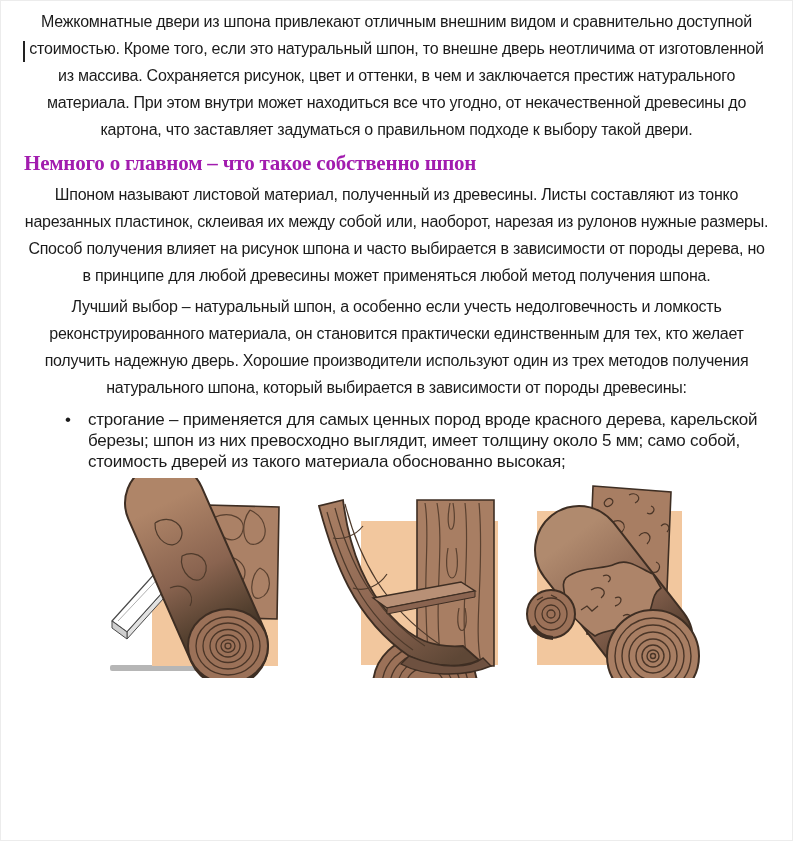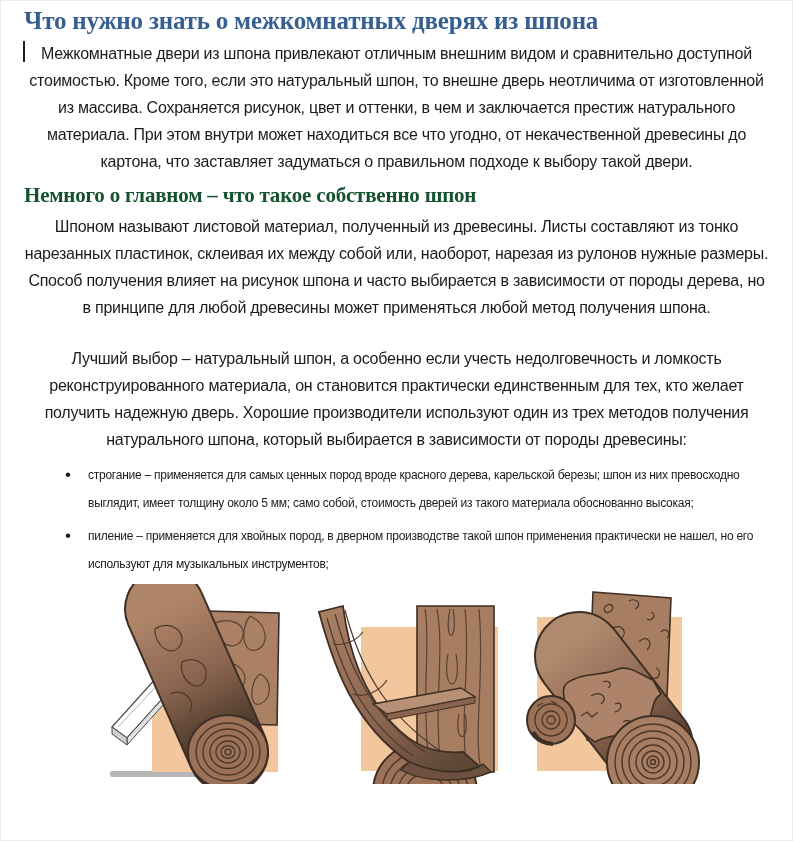--- a/index.html
+++ b/index.html
@@ -23,41 +23,41 @@
     line-height: 26px;
     color: #365F91;
     margin: 0 0 6px 0;
     letter-spacing: -0.2px;
   }
   h2.doc-h2 {
     font-family: "Liberation Serif", serif;
     font-weight: bold;
     font-size: 21px;
     line-height: 24px;
-    color: #14532d;
+    color: #a21caf;
     margin: 0 0 6px 0;
     letter-spacing: -0.2px;
   }
   p.doc-p {
     font-size: 16px;
     line-height: 27px;
     letter-spacing: -0.25px;
     margin: 0 0 8px 0;
     text-align: center;
   }
-  p.doc-p.gap-after { margin-bottom: 24px; }
+  p.doc-p.gap-after { margin-bottom: 4px; }
   ul.doc-list {
     margin: 6px 0 0 0;
     padding: 0 0 0 64px;
     list-style: none;
   }
   ul.doc-list li {
     position: relative;
-    font-size: 12px;
-    line-height: 28px;
+    font-size: 17px;
+    line-height: 21px;
     letter-spacing: -0.25px;
     margin: 0 0 5px 0;
   }
   ul.doc-list li::before {
     content: "\2022";
     position: absolute;
     left: -23px;
     top: 0;
     font-size: 17px;
     color: #1b1b1b;
@@ -77,33 +77,31 @@
   }
   .figure-row svg { display: block; }
 </style>
 </head>
 <body>
 
 <div class="page">
 
   <div class="caret"></div>
 
-  <h1 class="doc-title">Что нужно знать о межкомнатных дверях из шпона</h1>
 
   <p class="doc-p">Межкомнатные двери из шпона привлекают отличным внешним видом и сравнительно доступной стоимостью. Кроме того, если это натуральный шпон, то внешне дверь неотличима от изготовленной из массива. Сохраняется рисунок, цвет и оттенки, в чем и заключается престиж натурального материала. При этом внутри может находиться все что угодно, от некачественной древесины до картона, что заставляет задуматься о правильном подходе к выбору такой двери.</p>
 
   <h2 class="doc-h2">Немного о главном – что такое собственно шпон</h2>
 
   <p class="doc-p gap-after">Шпоном называют листовой материал, полученный из древесины. Листы составляют из тонко нарезанных пластинок, склеивая их между собой или, наоборот, нарезая из рулонов нужные размеры. Способ получения влияет на рисунок шпона и часто выбирается в зависимости от породы дерева, но в принципе для любой древесины может применяться любой метод получения шпона.</p>
 
   <p class="doc-p">Лучший выбор – натуральный шпон, а особенно если учесть недолговечность и ломкость реконструированного материала, он становится практически единственным для тех, кто желает получить надежную дверь. Хорошие производители используют один из трех методов получения натурального шпона, который выбирается в зависимости от породы древесины:</p>
 
   <ul class="doc-list">
     <li>строгание – применяется для самых ценных пород вроде красного дерева, карельской березы; шпон из них превосходно выглядит, имеет толщину около 5 мм; само собой, стоимость дверей из такого материала обоснованно высокая;</li>
-    <li>пиление – применяется для хвойных пород, в дверном производстве такой шпон применения практически не нашел, но его используют для музыкальных инструментов;</li>
   </ul>
 
   <div class="figure-row">
 
     <svg width="195" height="200" viewBox="0 0 195 200" xmlns="http://www.w3.org/2000/svg">
       <defs>
         <linearGradient id="logG1" gradientUnits="userSpaceOnUse" x1="55" y1="25" x2="130" y2="175">
           <stop offset="0" stop-color="#AF8568"></stop>
           <stop offset="0.45" stop-color="#8A6450"></stop>
           <stop offset="0.78" stop-color="#54402F"></stop>

